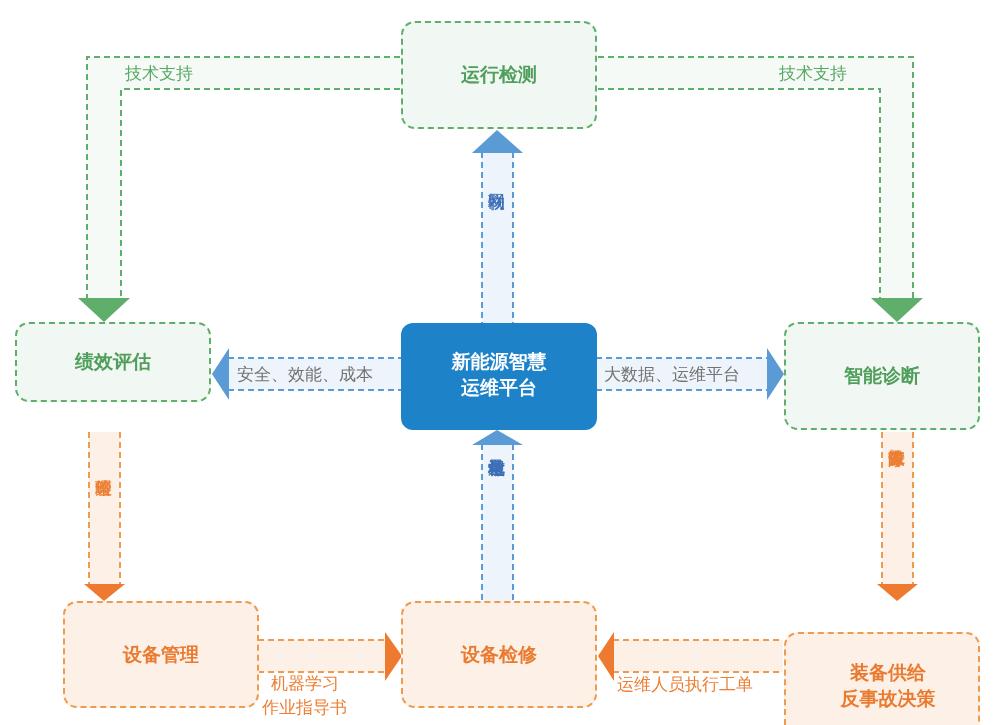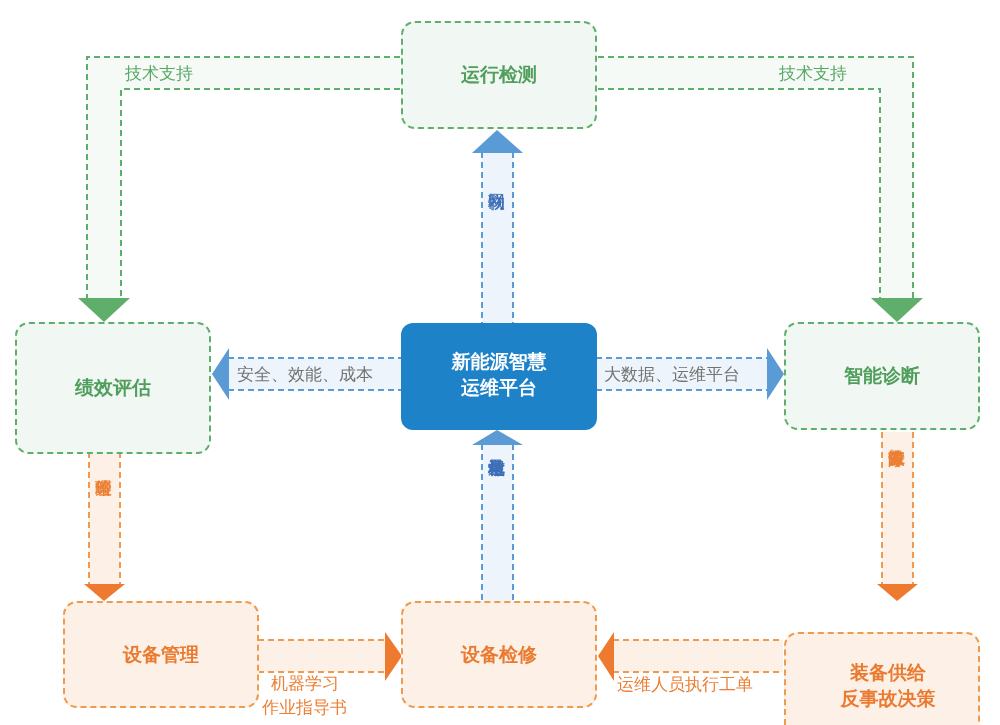--- a/index.html
+++ b/index.html
@@ -88,21 +88,21 @@
     <rect x="613" y="640" width="170" height="32" fill="#fdf1e7"></rect>
     <path d="M613,640 L783,640 M613,672 L783,672" stroke="#ee9a4f" stroke-width="2" stroke-dasharray="6,4" fill="none"></path>
     <polygon points="614,632 614,681 598,656" fill="#ee7a2f"></polygon>
   </g>
 </svg>
 
 <div class="node green" style="left:401px; top:21px; width:196px; height:108px;">
   <span>运行检测</span>
 </div>
 
-<div class="node green" style="left:15px; top:322px; width:196px; height:132px;">
+<div class="node green" style="left:15px; top:322px; width:196px; height:80px;">
   <span>绩效评估</span>
 </div>
 
 <div class="node blue" style="left:401px; top:323px; width:196px; height:107px;font-family:Liberation Mono, monospace;">
   <span>新能源智慧
 运维平台</span>
 </div>
 
 <div class="node green" style="left:784px; top:322px; width:196px; height:108px;">
   <span>智能诊断</span>

